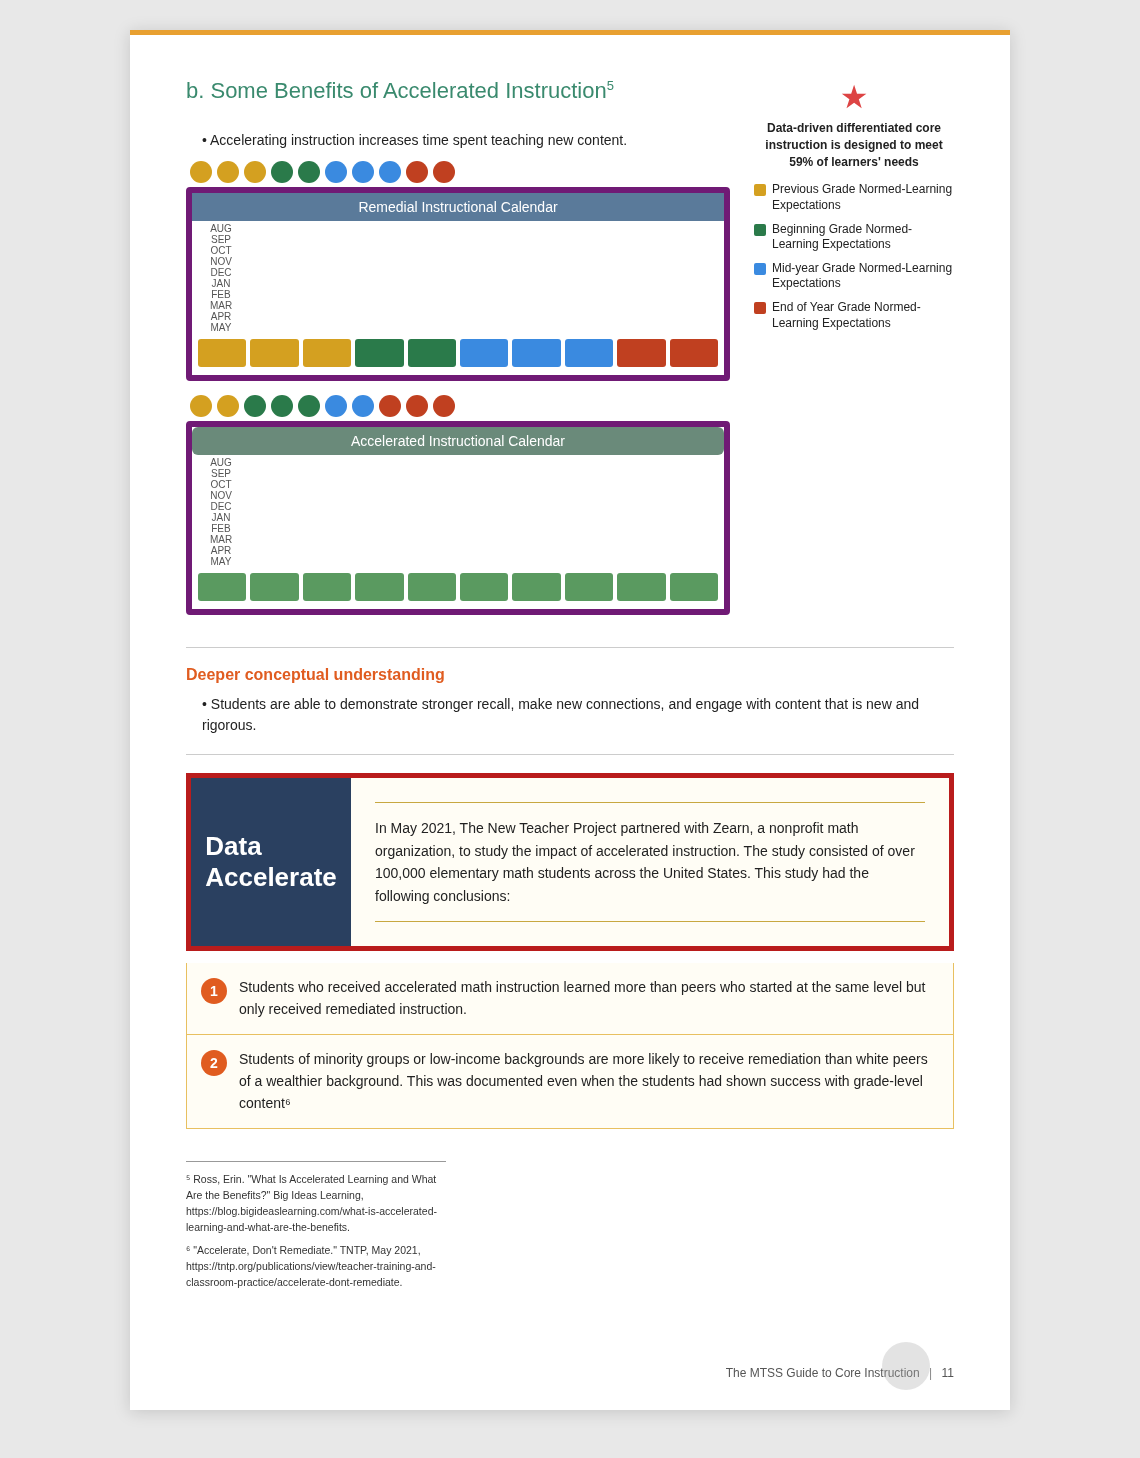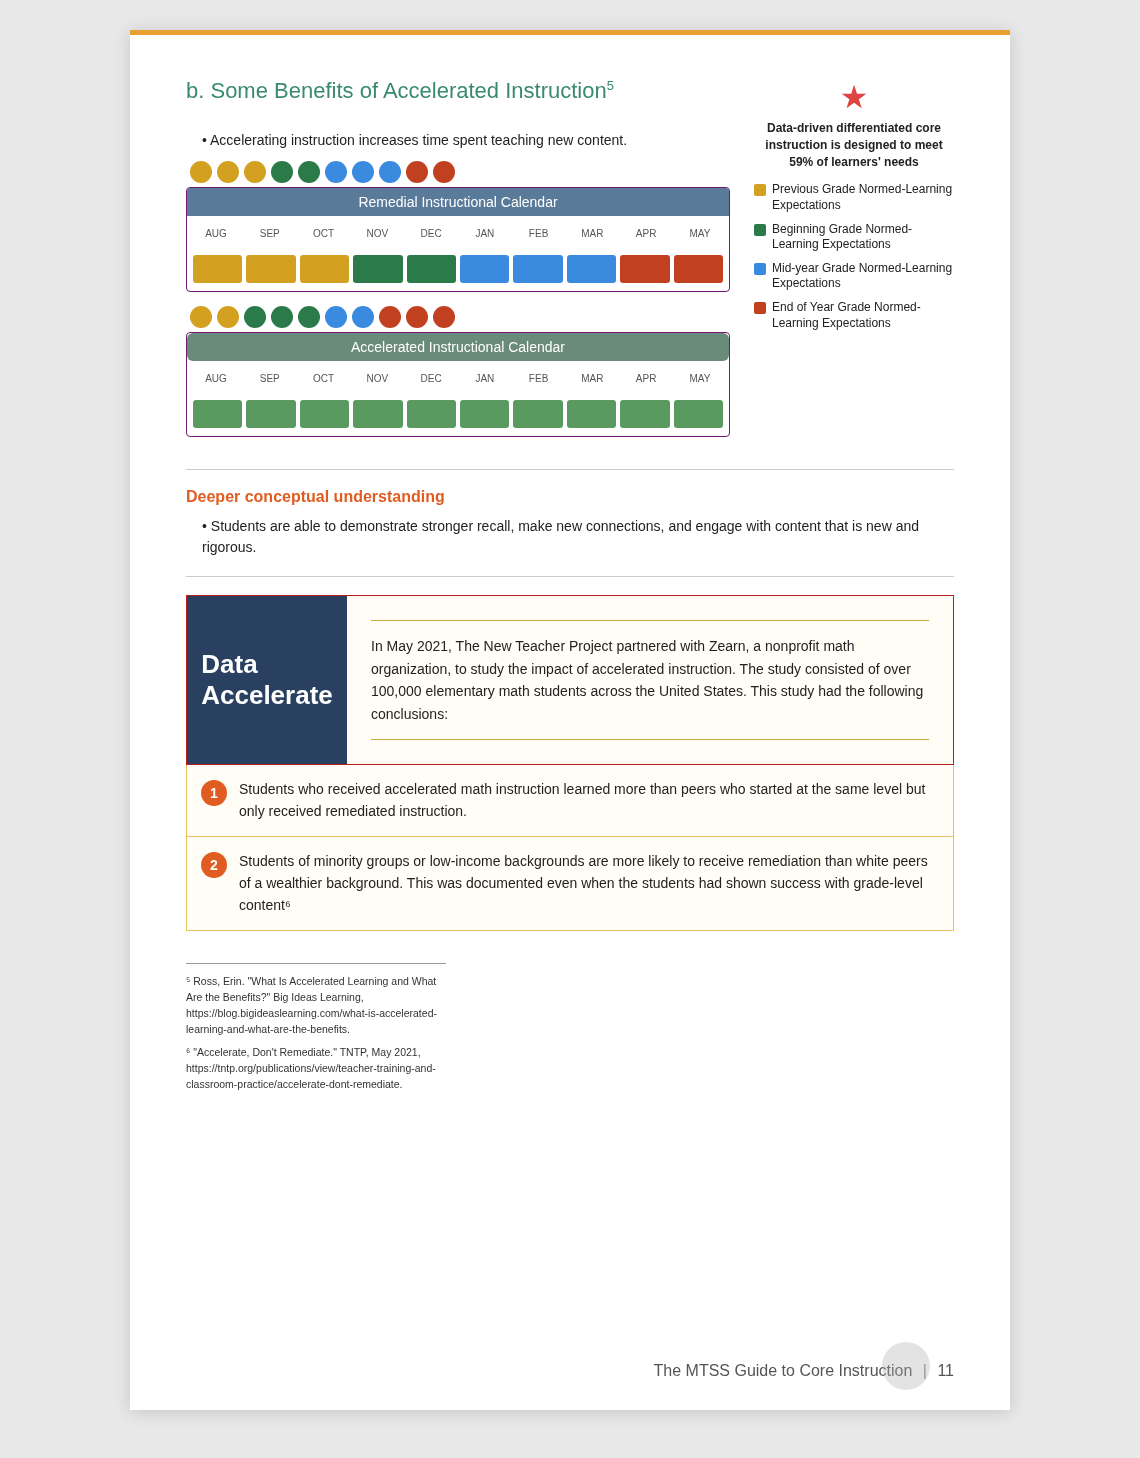--- a/index.html
+++ b/index.html
@@ -126,38 +126,39 @@
       gap: 5px;
       margin-bottom: 4px;
       padding-left: 4px;
     }
     .dot {
       width: 22px;
       height: 22px;
       border-radius: 50%;
     }
     .calendar-box {
-      border: 1px solid #701a75;
+      border: 6px solid #701a75;
       border-radius: 4px;
       overflow: hidden;
       margin-bottom: 14px;
     }
     .calendar-header {
       text-align: center;
       font-family: Arial, sans-serif;
       font-size: 14px;
       color: #fff;
       padding: 6px 0;
     }
     .calendar-header.remedial { background: #5a7a9a; }
     .calendar-header.accelerated { background: #6a8a7a; border-radius: 6px; }
     .calendar-months {
       display: flex;
-      padding: 12px 6px;
+      padding: 2px 6px;
       justify-content: space-between;
+      flex-direction: column;
     }
     .month-label {
       font-family: Arial, sans-serif;
       font-size: 10px;
       color: #555;
       width: 46px;
       text-align: center;
     }
     .calendar-bars {
       display: flex;
@@ -183,24 +184,24 @@
       font-size: 22px;
       color: #3a8a6e;
       font-weight: normal;
       margin-bottom: 20px;
       font-family: Arial, sans-serif;
       line-height: 1.35;
     }
 
     
     .spotlight-box {
-      border: 1px solid #b91c1c;
+      border: 5px solid #b91c1c;
       background: #fffdf5;
       display: flex;
-      margin-bottom: 0;
+      margin-bottom: 12px;
     }
     .spotlight-left {
       background: #2a4060;
       width: 160px;
       flex-shrink: 0;
       display: flex;
       align-items: center;
       justify-content: center;
       padding: 24px 16px;
     }
@@ -284,21 +285,21 @@
       line-height: 1.5;
       margin-bottom: 8px;
     }
 
     
     .page-footer {
       position: absolute;
       bottom: 30px;
       right: 56px;
       font-family: Arial, sans-serif;
-      font-size: 16px;
+      font-size: 12px;
       color: #555;
     }
     .page-footer .divider-char {
       margin: 0 6px;
       color: #888;
     }
 
     
     .watermark {
       position: absolute;

